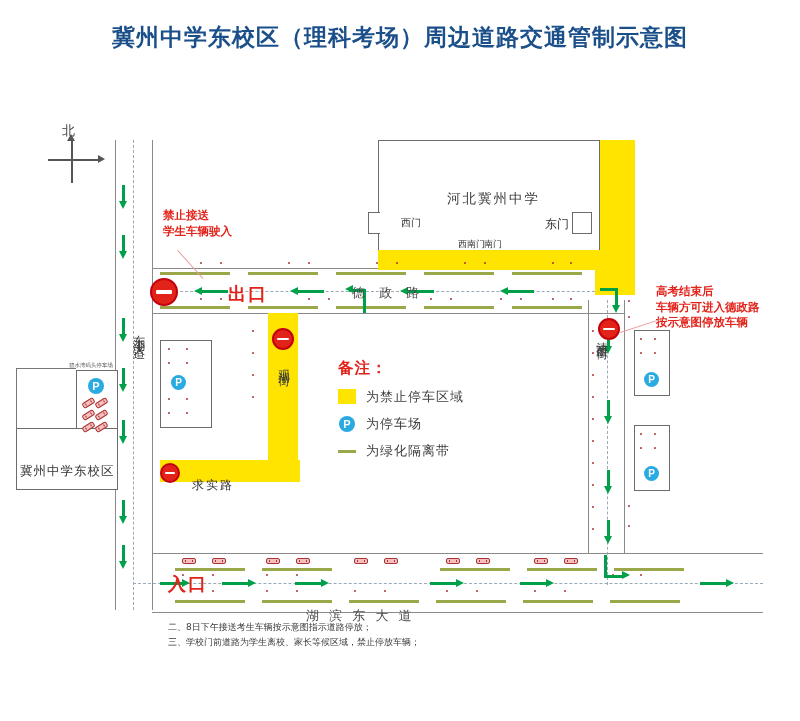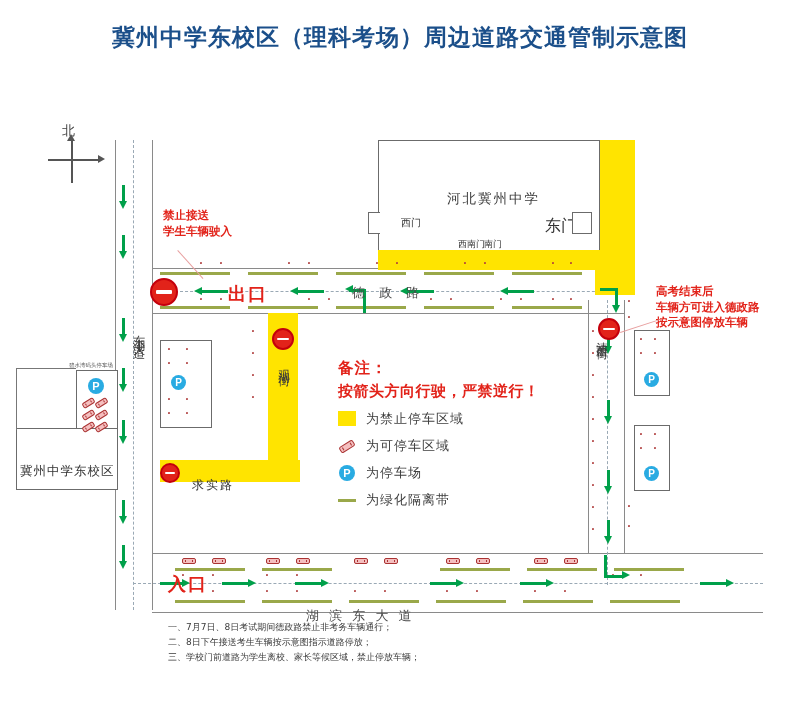--- a/index.html
+++ b/index.html
@@ -195,21 +195,21 @@
 <div class="abs yellow" style="left:160px; top:460px; width:140px; height:22px;"></div>
 
 <div class="abs yellow" style="left:268px; top:313px; width:30px; height:14px;"></div>
 
 <div class="abs outline" style="left:378px; top:140px; width:222px; height:110px; border-bottom:none;"></div>
 <div class="abs" style="left:447px; top:190px; font-size:13.5px; color:#3a3a3a; letter-spacing:2px;">河北冀州中学</div>
 
 <div class="abs maplabel" style="left:401px; top:216px; font-size:10px;">西门</div>
 <div class="abs maplabel" style="left:419px; top:238px; font-size:9px;margin-left:39px;">西南门</div>
 <div class="abs maplabel" style="left:484px; top:238px; font-size:9px;">南门</div>
-<div class="abs maplabel" style="left:545px; top:216px; font-size:16px;">东门</div>
+<div class="abs maplabel" style="left:545px; top:216px; font-size:12px;">东门</div>
 <div class="abs outline" style="left:572px; top:212px; width:20px; height:22px;"></div>
 <div class="abs outline" style="left:368px; top:212px; width:12px; height:22px; border-right:none;"></div>
 
 <div class="abs outline" style="left:76px; top:370px; width:42px; height:68px;"></div>
 <div class="abs tiny" style="left:68px; top:362px; width:46px; text-align:center;">碧水湾码头停车场</div>
 <div class="abs psign" style="left:88px; top:378px; width:16px; height:16px; font-size:11px;">P</div>
 <div class="abs outline" style="left:16px; top:428px; width:102px; height:62px;"></div>
 <div class="abs bldg-title" style="left:20px; top:463px; font-size:12.5px; letter-spacing:1px;">冀州中学东校区</div>
 <div class="abs roadline-h" style="left:16px; top:368px; width:60px;"></div>
 <div class="abs roadline-v" style="left:16px; top:368px; height:62px;"></div>
@@ -470,49 +470,41 @@
 
 <div class="abs redanno" style="left:656px; top:284px;">
   <div>高考结束后</div>
   <div>车辆方可进入德政路</div>
   <div>按示意图停放车辆</div>
 </div>
 <div class="abs leader" style="left:620px; top:332px; width:44px; transform: rotate(-18deg);"></div>
 
 <div class="abs" id="legend">
   <div class="hdr">备注：</div>
-  <div class="hdr2">按箭头方向行驶，严禁逆行！</div>
 
 
   <div class="row">
     <div class="sw">
       <div class="abs yellow" style="left:0; top:1px; width:18px; height:15px;"></div>
     </div>
     <div class="txt">为禁止停车区域</div>
   </div>
 
-  <div class="row">
-    <div class="sw">
-      <div class="abs car car-diag" style="left:1px; top:6px; width:16px; height:7px;"></div>
-    </div>
-    <div class="txt">为可停车区域</div>
-  </div>
 
   <div class="row">
     <div class="sw">
       <div class="abs psign" style="left:1px; top:1px; width:16px; height:16px; font-size:11px;">P</div>
     </div>
     <div class="txt">为停车场</div>
   </div>
 
   <div class="row">
     <div class="sw">
       <div class="abs greenbelt" style="left:0; top:8px; width:18px;"></div>
     </div>
     <div class="txt">为绿化隔离带</div>
   </div>
 </div>
 
 <div class="abs" id="notice">
-  <div>一、7月7日、8日考试期间德政路禁止非考务车辆通行；</div>
   <div>二、8日下午接送考生车辆按示意图指示道路停放；</div>
   <div>三、学校门前道路为学生离校、家长等候区域，禁止停放车辆；</div>
 </div>
 
 </body></html>

